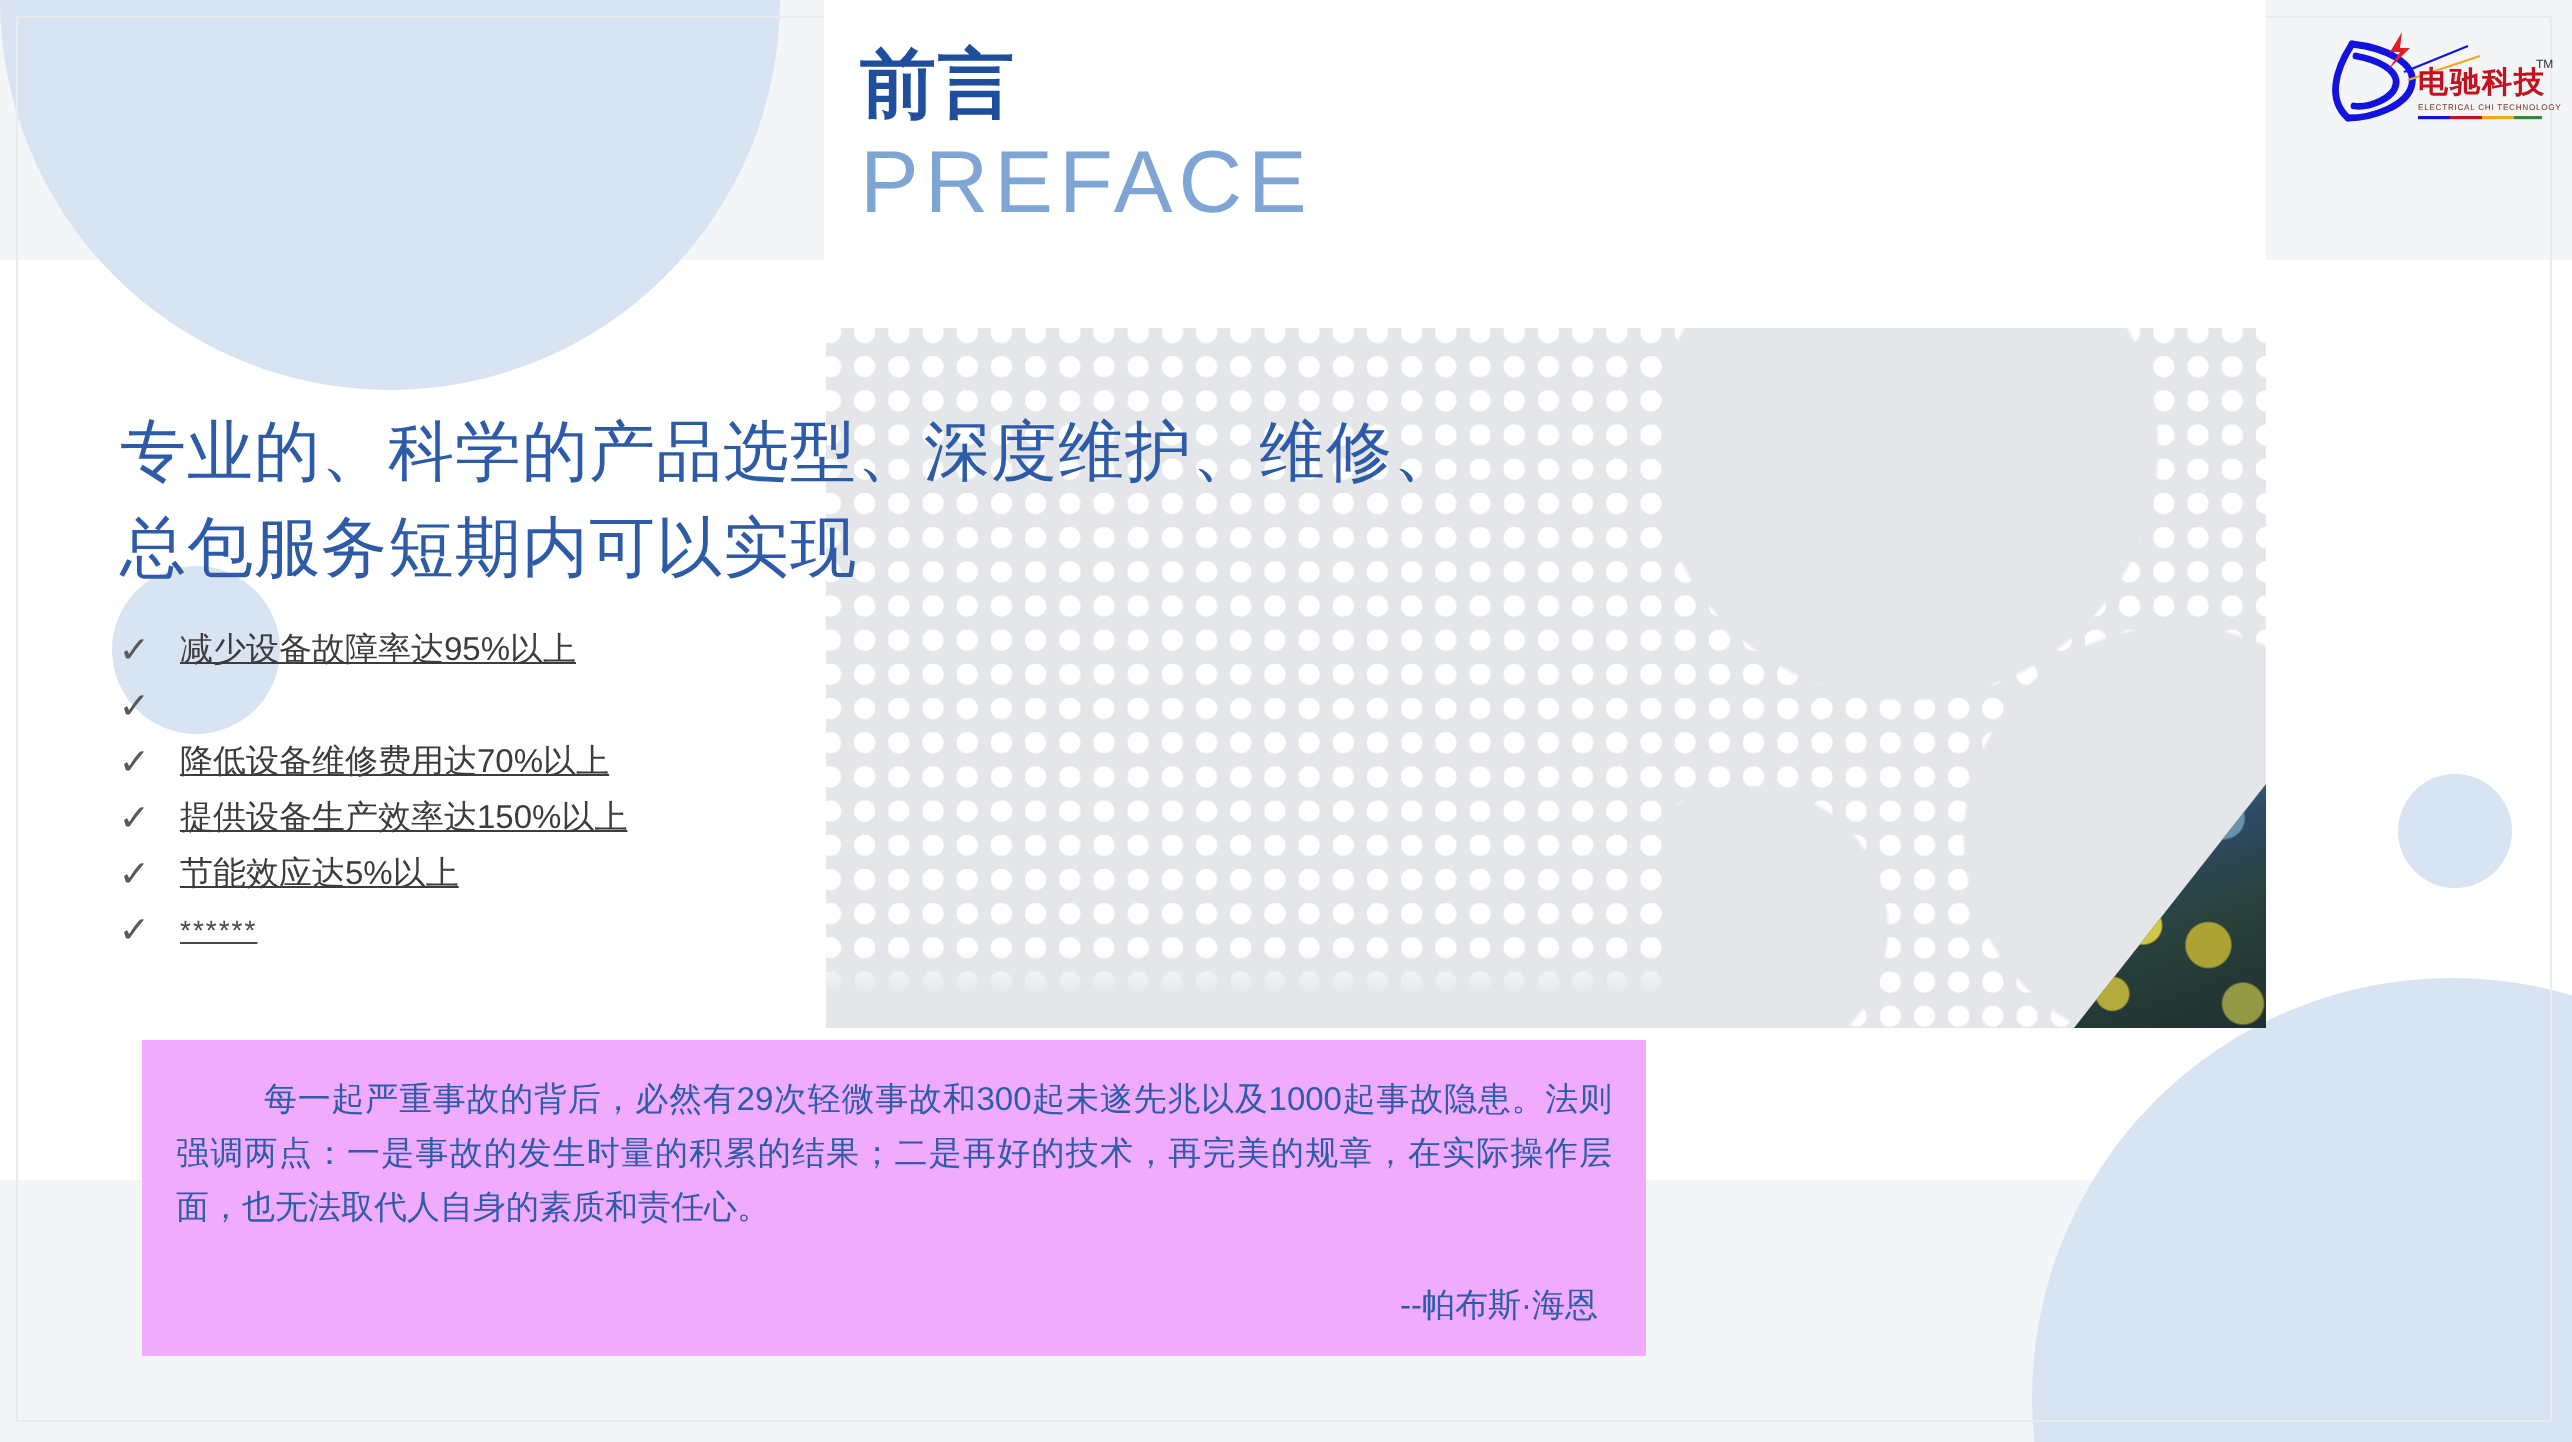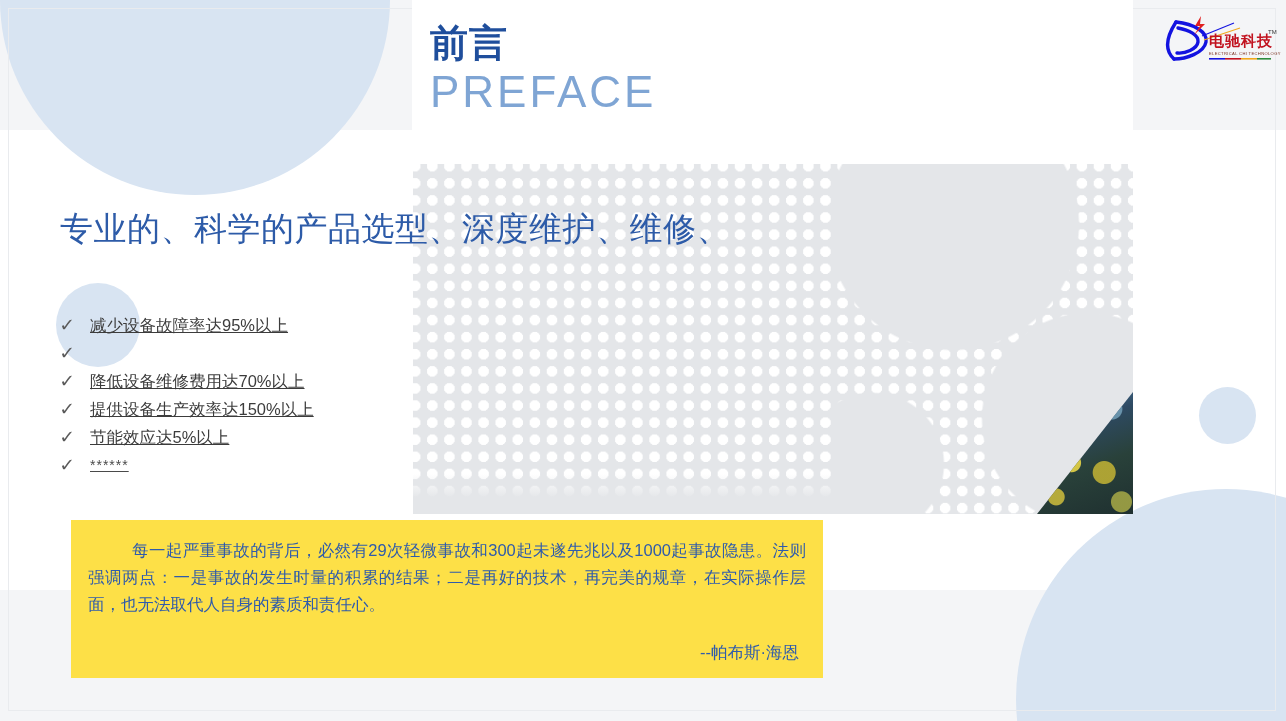--- a/index.html
+++ b/index.html
@@ -72,21 +72,21 @@
       radial-gradient(circle at 20% 86%, rgba(206,190,60,.85) 0 8px, rgba(0,0,0,0) 9px),
       radial-gradient(circle at 88% 90%, rgba(168,170,70,.85) 0 10px, rgba(0,0,0,0) 11px),
       linear-gradient(160deg,#4e7fa6 0%,#2e4a63 30%,#29413a 60%,#1f3030 100%);
   }
 
   #panel-heading{
     position:absolute;left:60px;top:205px;width:680px;
     font-size:33px;line-height:48px;color:#2d5ba8;font-weight:400;
     letter-spacing:.5px;
   }
-  #panel-heading .hl{display:block;white-space:nowrap;}
+  #panel-heading .hl{display:block;white-space:nowrap;font-family:Liberation Mono, monospace;}
 
   #bullet-list{
     position:absolute;left:60px;top:311px;width:420px;
     display:flex;flex-direction:column;
   }
   .bullet-row{
     display:flex;align-items:center;height:28px;
   }
   .bullet-check{
     width:30px;flex:0 0 30px;text-align:left;
@@ -94,21 +94,21 @@
     transform:scaleX(1.05);
   }
   .bullet-text{
     font-size:16.5px;color:#3c3c3c;line-height:1;white-space:nowrap;text-decoration:underline;
   }
   .bullet-row.asterisks .bullet-text{font-size:14px;letter-spacing:1px;color:#4a4a4a;}
 
   
   #quote-box{
     position:absolute;left:71px;top:520px;width:752px;height:158px;
-    background:#fde047;
+    background:#f0abfc;
   }
   #quote-text{
     position:absolute;left:17px;top:17px;width:718px;
     font-size:16.5px;line-height:27px;color:#2f5bab;
     text-indent:44px;text-align:justify;
   }
   #quote-attribution{
     position:absolute;right:24px;top:122px;
     font-size:16.5px;color:#2f5bab;white-space:nowrap;
   }
@@ -172,20 +172,21 @@
 
 <div id="main-panel">
   <div id="dot-grid"></div>
   <div id="dot-mask-right"></div>
   <div id="dot-mask-bottom"></div>
   <div id="photo-corner"></div>
 </div>
 
 <div id="panel-heading">
   <span class="hl">专业的、科学的产品选型、深度维护、维修、</span>
+  <span class="hl">总包服务短期内可以实现</span>
 </div>
 
 <div id="bullet-list">
   <div class="bullet-row">
     <span class="bullet-check">✓</span>
     <span class="bullet-text">减少设备故障率达95%以上</span>
   </div>
   <div class="bullet-row">
     <span class="bullet-check">✓</span>
   </div>

